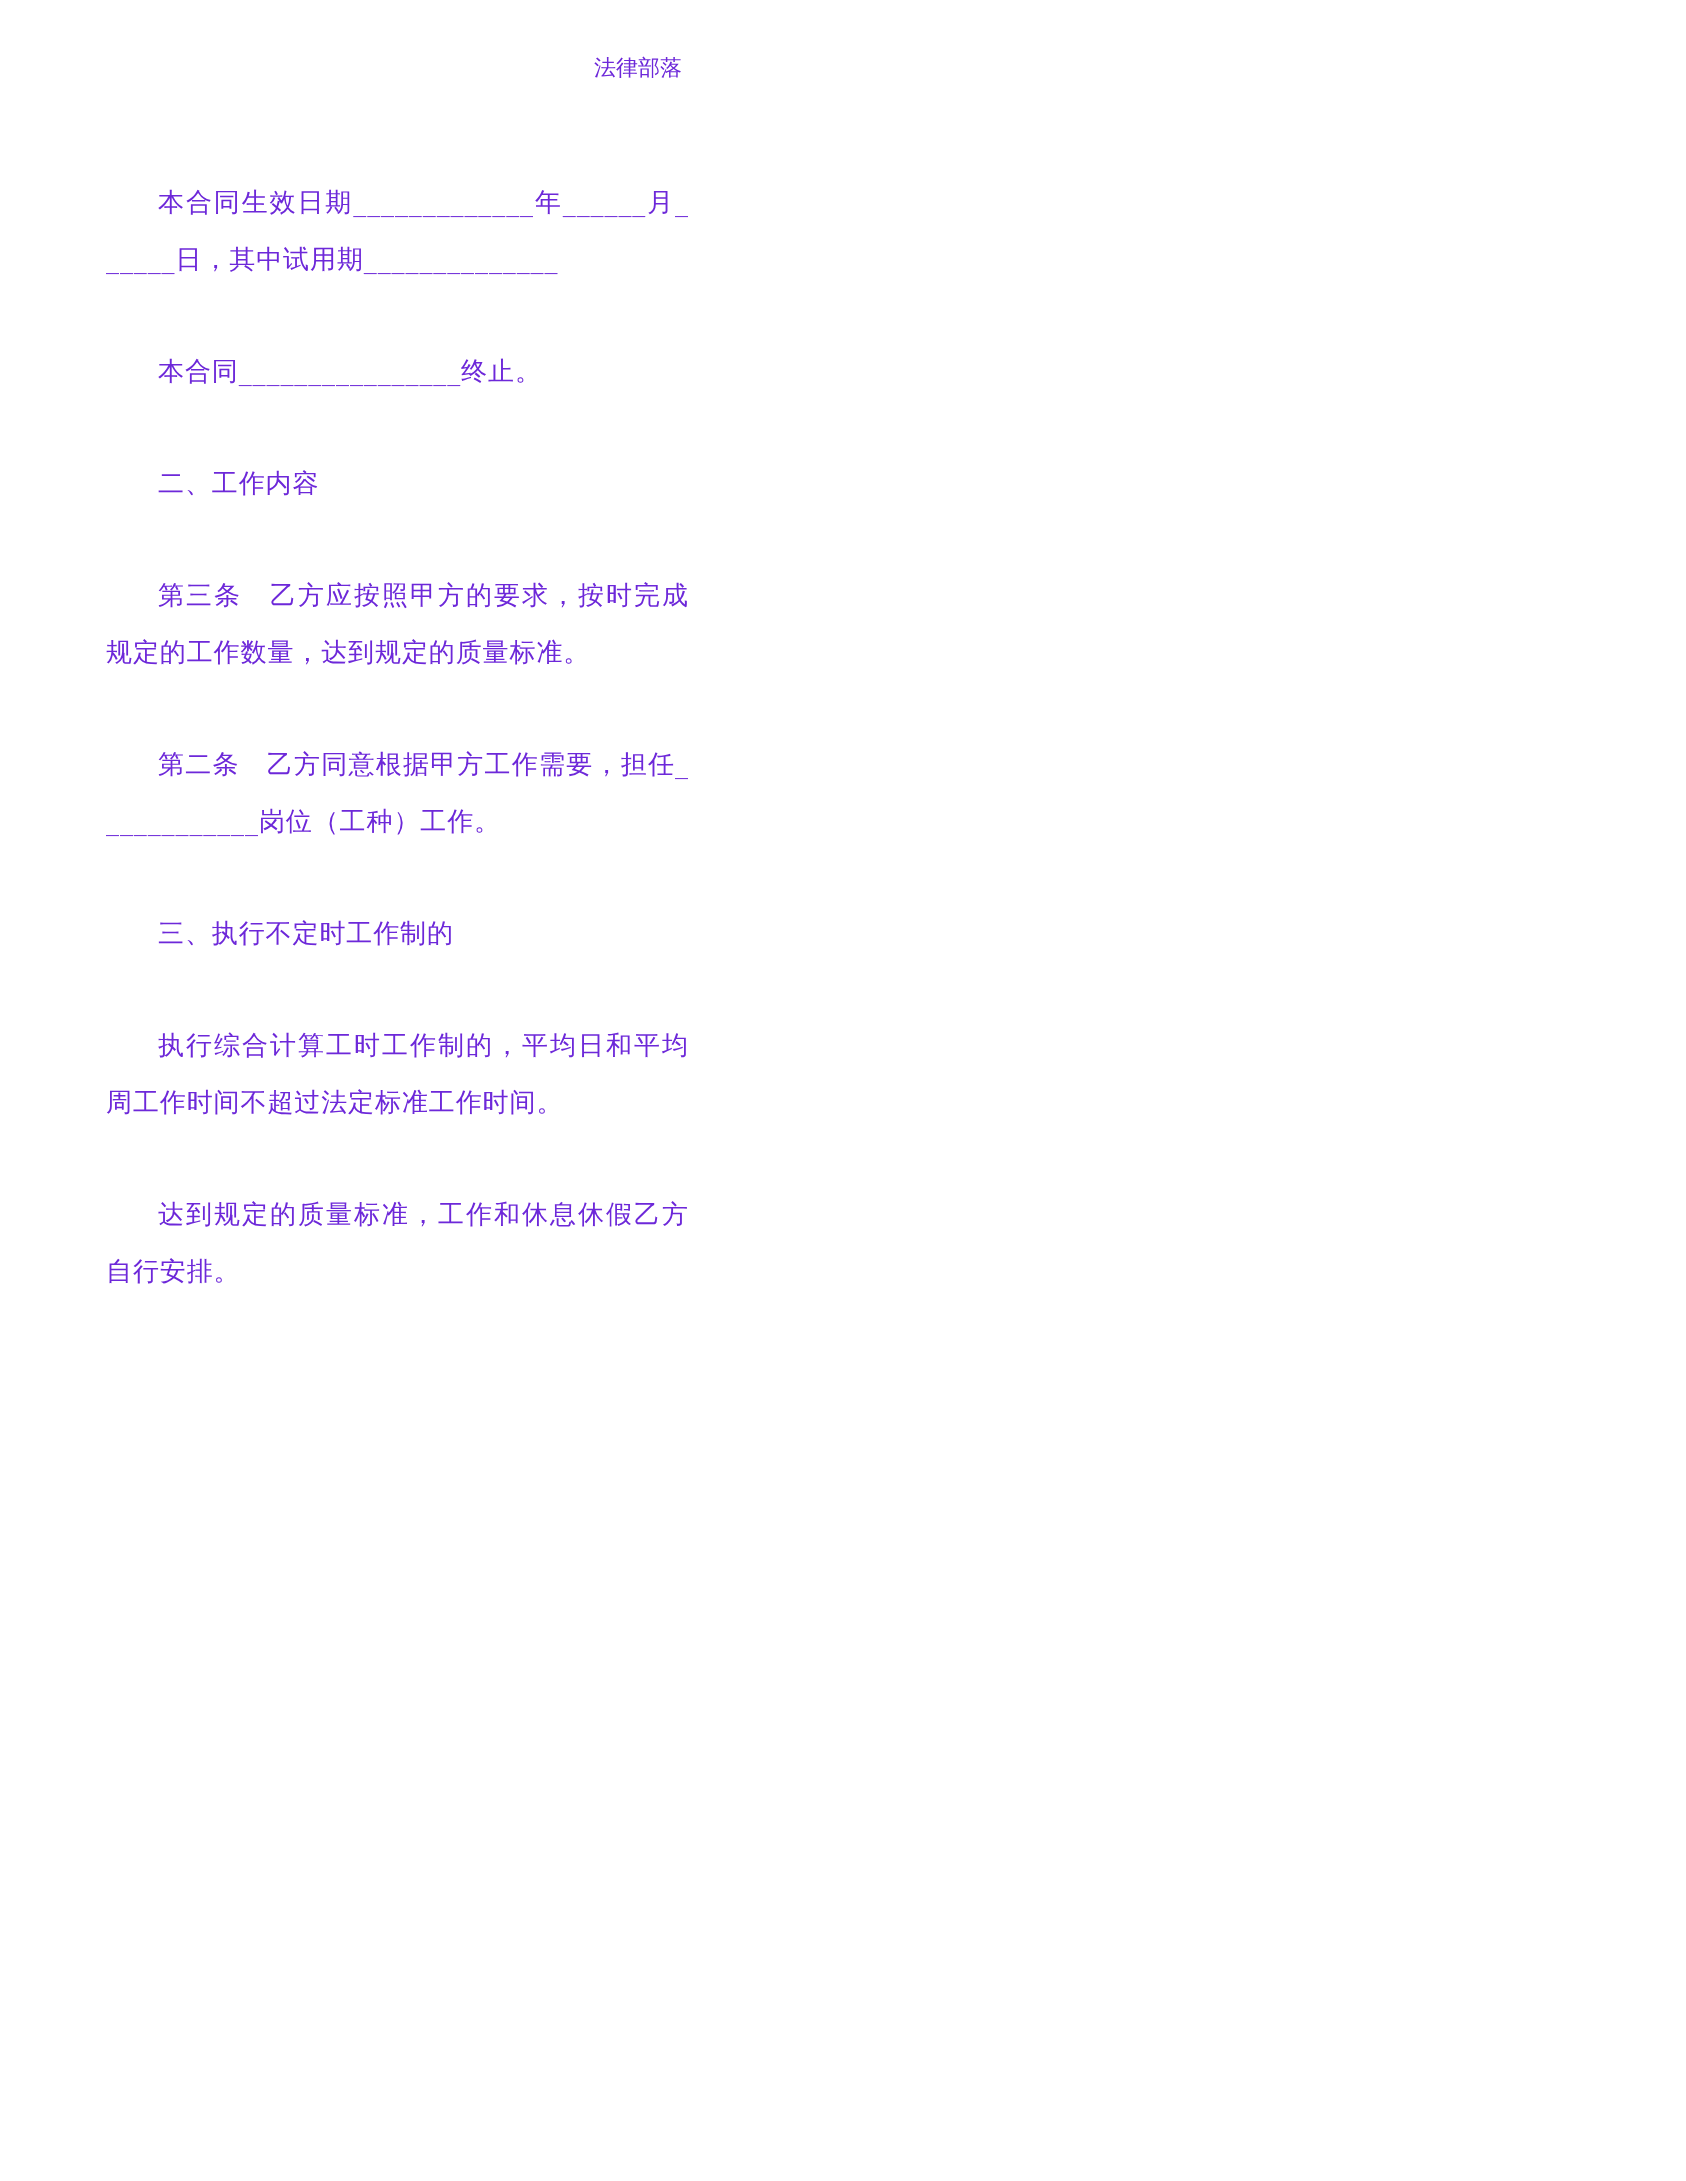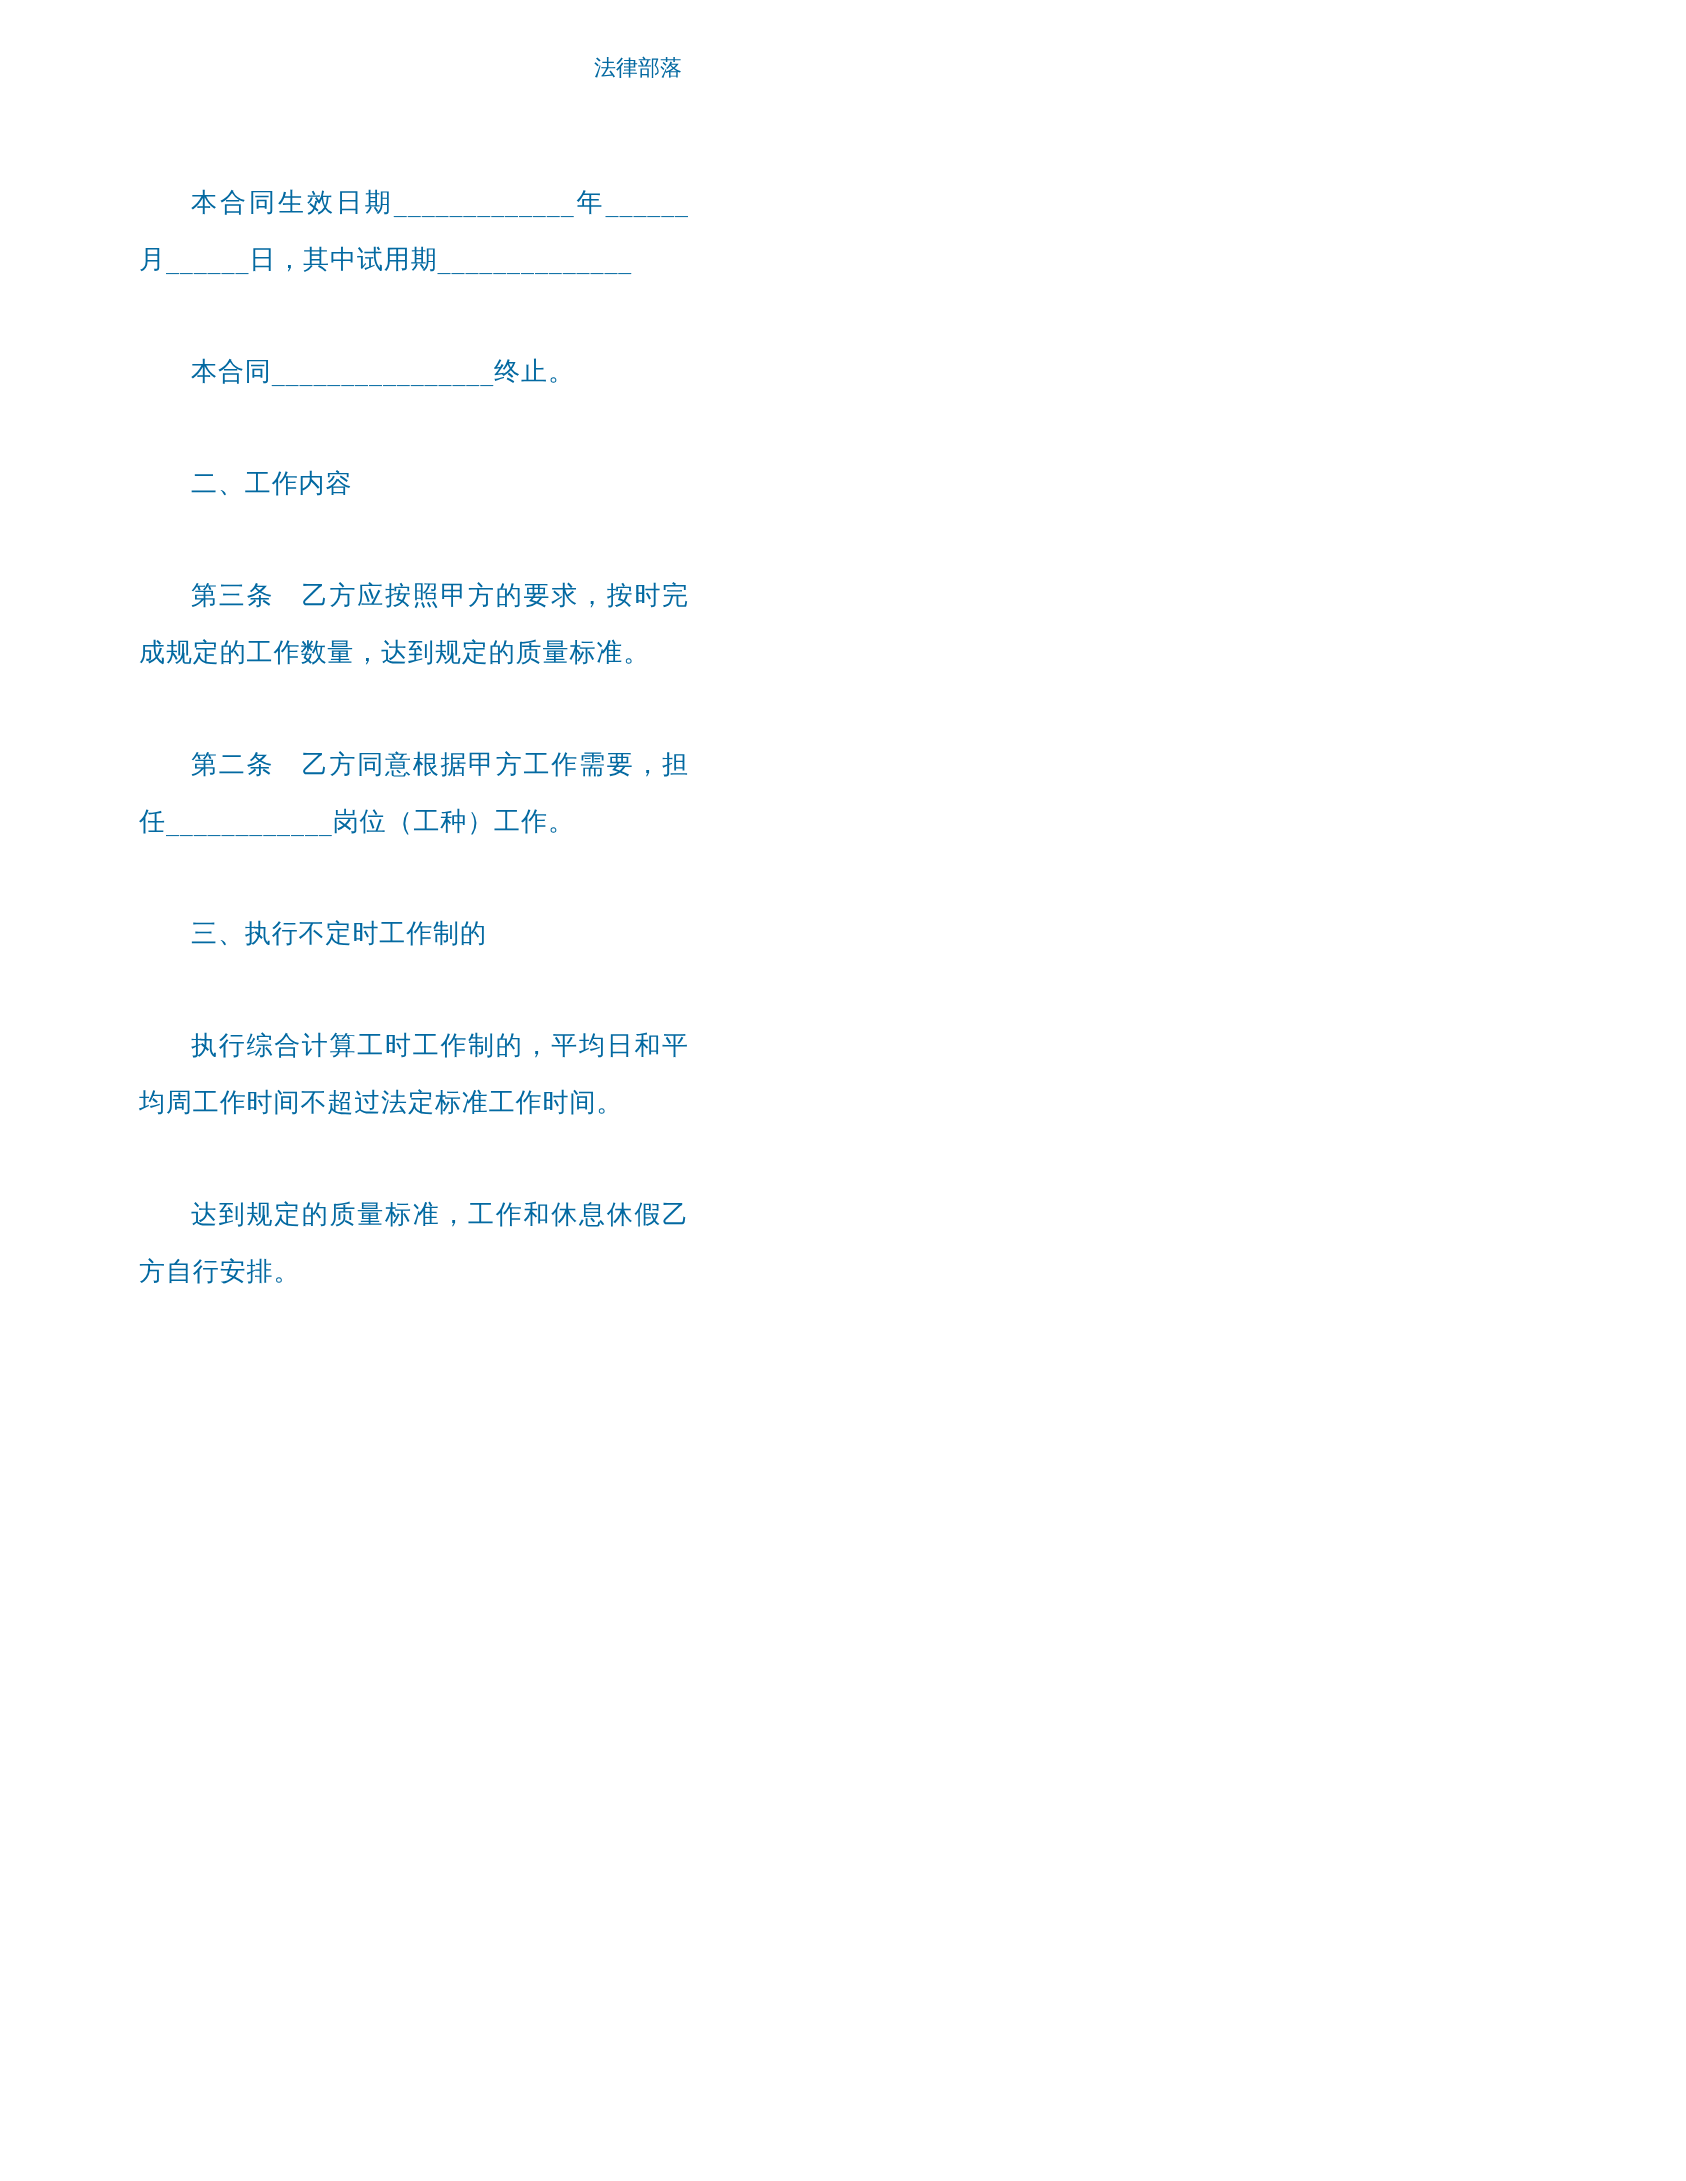--- a/index.html
+++ b/index.html
@@ -1,34 +1,33 @@
 <!DOCTYPE html>
 <html style="font-size:14.7px"><head>
 <meta charset="utf-8">
 <style>
   * { margin: 0; padding: 0; box-sizing: border-box; }
   html, body { background: #ffffff; }
   .page {
     width: 1358px;
     height: 2182px;
     background: #ffffff;
-    color: #0369a1;
+    color: #6d28d9;
     font-family: "DejaVu Serif", "Liberation Serif", serif;
     overflow: hidden;
     position: relative;
   }
   .site-header {
     padding: 53px 676px 0 106px;
     text-align: right;
     font-size: 22px;
     line-height: 29px;
   }
   .content {
     padding: 92px 669px 0 106px;
-    margin-left: 33px;
   }
   .para {
     font-size: 26px;
     line-height: 57px;
     text-indent: 2em;
     text-align: justify;
     margin-bottom: 55px;
     letter-spacing: 0.9px;
     word-break: break-all;
   }

